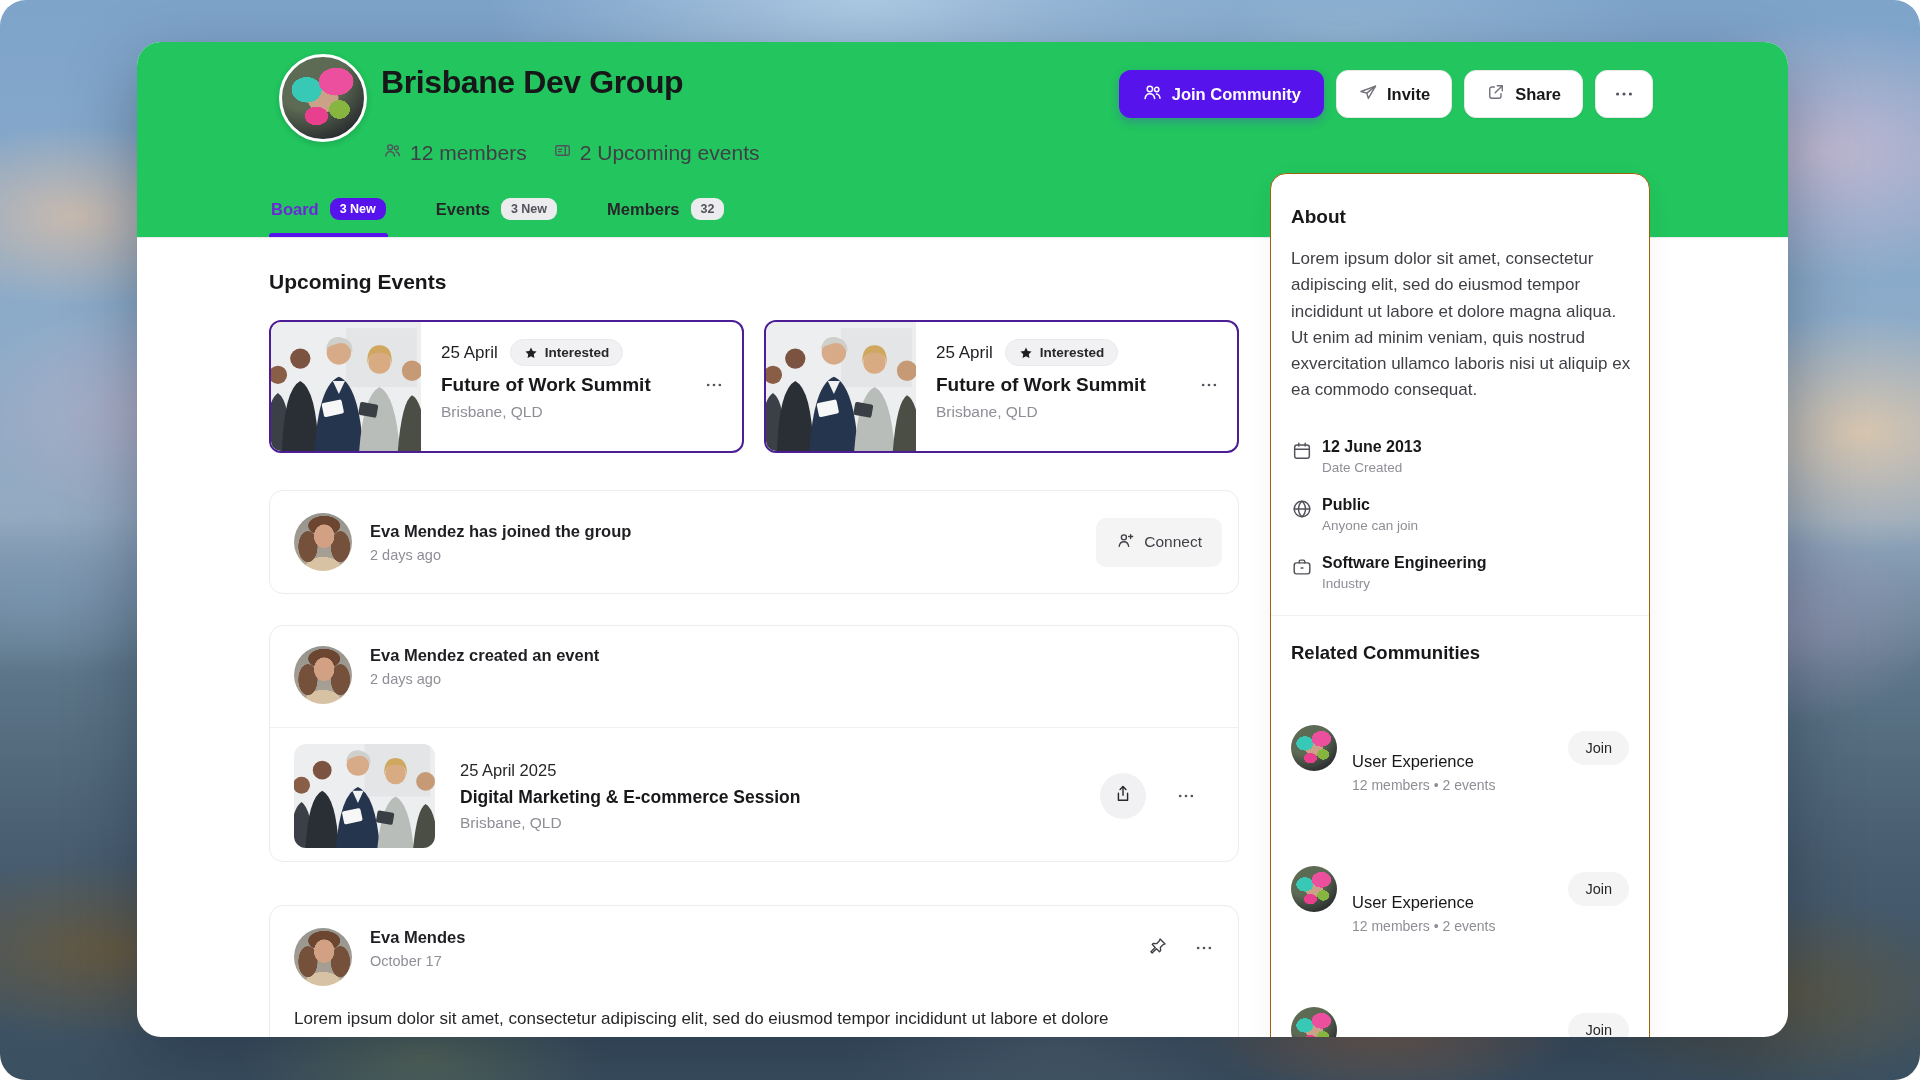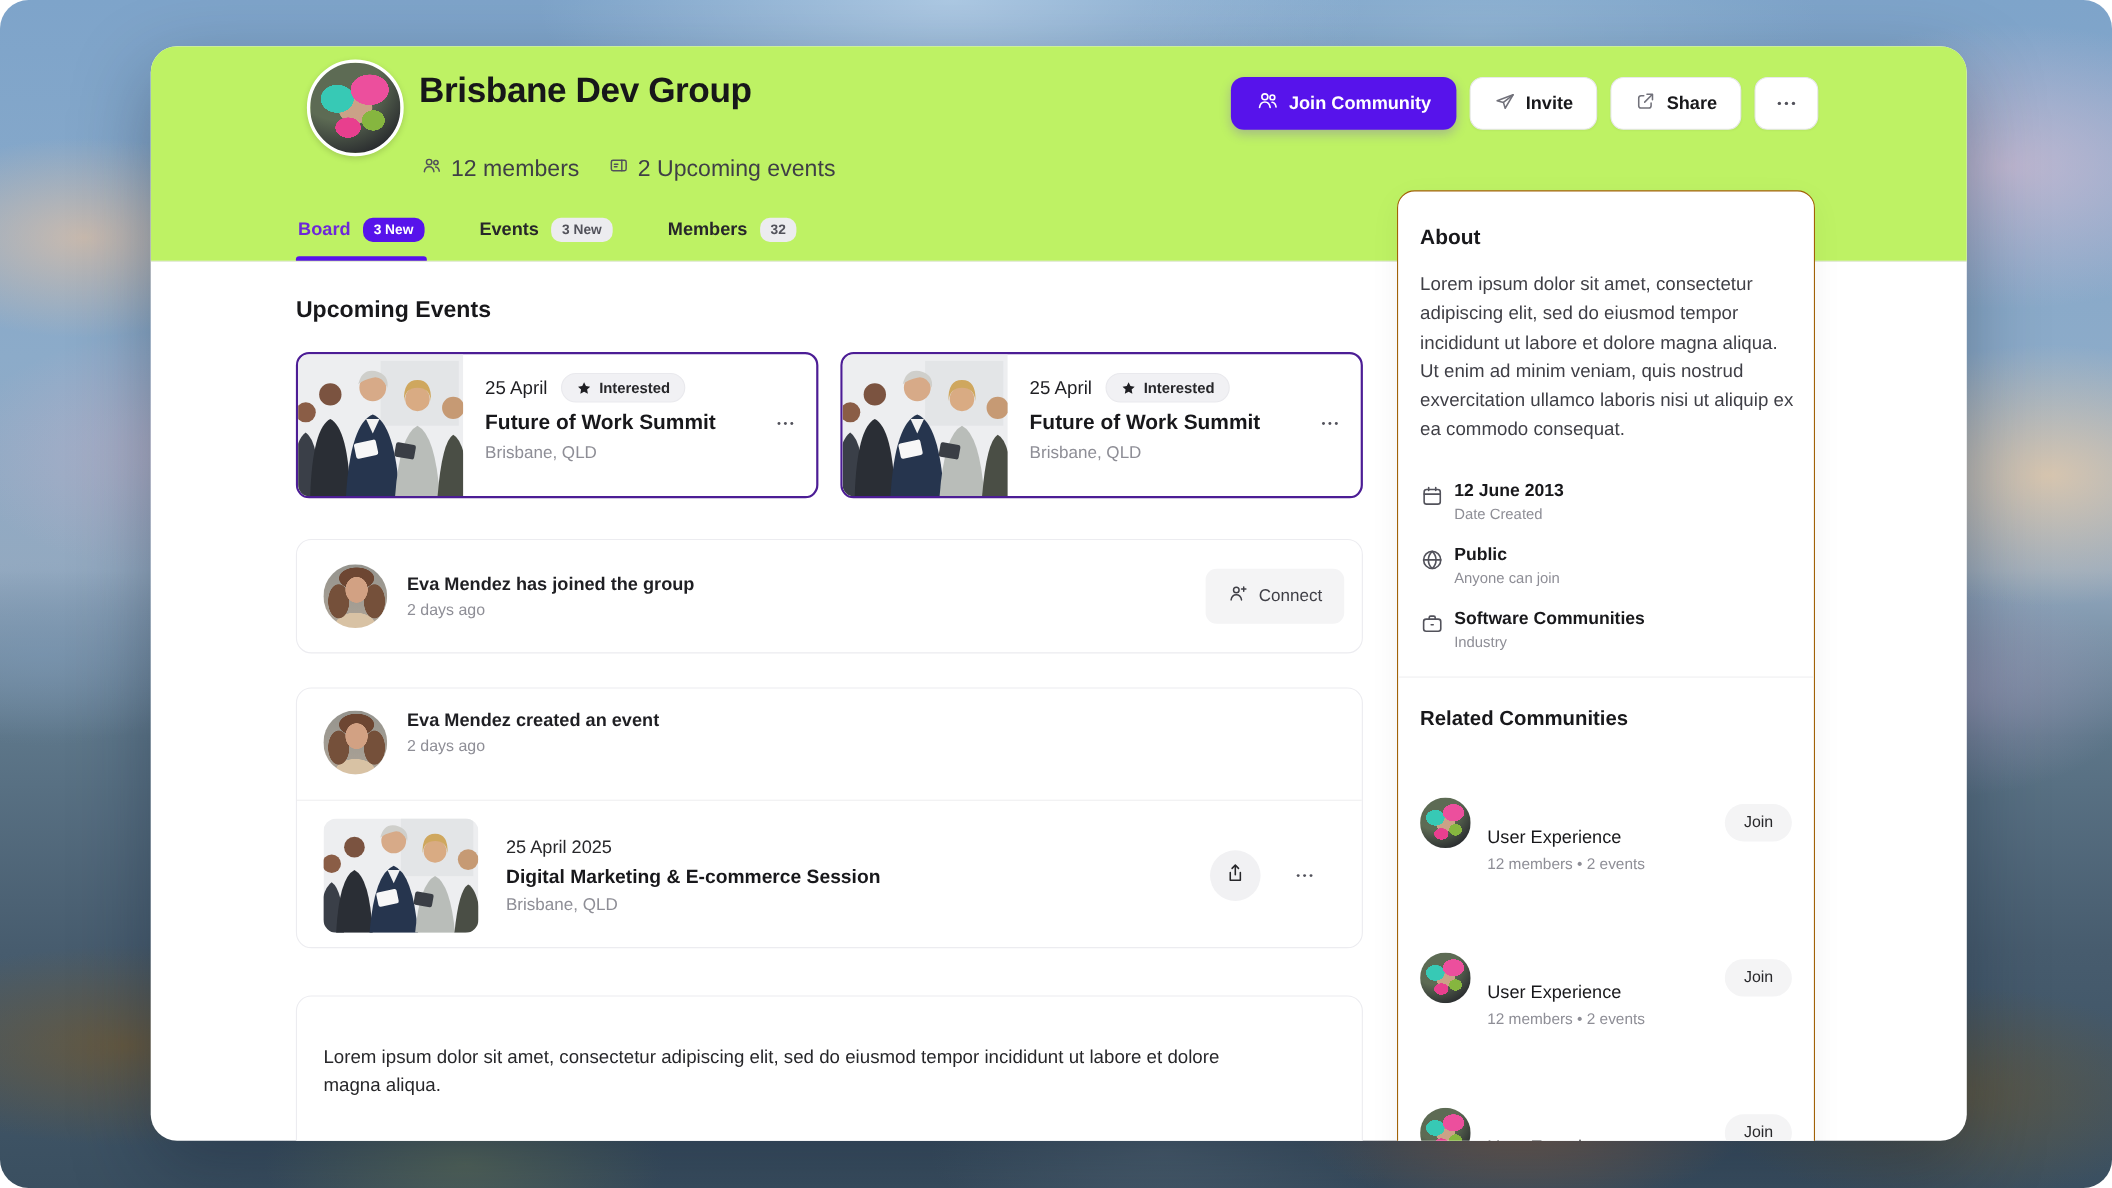--- a/index.html
+++ b/index.html
@@ -22,21 +22,21 @@
       radial-gradient(300px 120px at 55% 97%, rgba(80,100,115,.8), transparent 70%),
       radial-gradient(300px 120px at 72% 94%, rgba(170,110,65,.65), transparent 70%),
       radial-gradient(320px 140px at 92% 92%, rgba(100,88,58,.8), transparent 70%),
       linear-gradient(180deg,#7ea4ca 0%,#8cabc9 30%,#93a9c0 48%,#5d7689 62%,#475c6e 80%,#3a4f60 100%);
   }
 
   
   .window{position:absolute;left:137px;top:42px;width:1651px;height:995px;background:#fff;
     border-radius:24px;overflow:hidden;box-shadow:0 25px 70px rgba(15,25,45,.35);}
 
-  .band{position:absolute;top:0;left:0;right:0;height:196px;background:#bef264;
+  .band{position:absolute;top:0;left:0;right:0;height:196px;background:#22c55e;
     border-bottom:1px solid #eaeaee;}
 
   .avatar{border-radius:50%;flex-shrink:0;}
   .avatar-art{background:
       radial-gradient(30% 24% at 66% 30%, #ec4f9d 0 70%, transparent 71%),
       radial-gradient(26% 22% at 30% 40%, #37c9b5 0 70%, transparent 71%),
       radial-gradient(20% 16% at 42% 72%, #e83f8e 0 70%, transparent 71%),
       radial-gradient(18% 16% at 70% 64%, #86b63f 0 70%, transparent 71%),
       radial-gradient(32% 30% at 50% 50%, #caa287 0 58%, transparent 60%),
       radial-gradient(120% 120% at 30% 18%, #5d6b54 0 38%, #23242a 78%);}
@@ -403,20 +403,41 @@
                 <circle cx="5" cy="12" r="1.6"></circle>
                 <circle cx="12" cy="12" r="1.6"></circle>
                 <circle cx="19" cy="12" r="1.6"></circle>
               </svg>
           </span>
         </div>
       </div>
     </div>
 
     <div class="feed-card post-card">
+      <div class="post-head">
+        <div class="avatar avatar-eva feed-avatar"></div>
+        <div class="feed-texts">
+          <div class="feed-title">Eva Mendes</div>
+          <div class="feed-time">October 17</div>
+        </div>
+        <div class="post-icons">
+          <span>
+            <svg width="20" height="20" viewBox="0 0 24 24" fill="none" stroke="currentColor" stroke-width="1.6" stroke-linecap="round" stroke-linejoin="round">
+                <path d="M14.5 3.5 20.5 9.5 18 10.5l-3.2 3.2.4 3.8-1.4 1.4-3.6-3.6L5 20.5l-1.5-1.5 5.2-5.2-3.6-3.6 1.4-1.4 3.8.4 3.2-3.2z"></path>
+              </svg>
+          </span>
+          <span class="dots">
+            <svg width="20" height="20" viewBox="0 0 24 24" fill="currentColor">
+                <circle cx="5" cy="12" r="1.6"></circle>
+                <circle cx="12" cy="12" r="1.6"></circle>
+                <circle cx="19" cy="12" r="1.6"></circle>
+              </svg>
+          </span>
+        </div>
+      </div>
       <div class="post-body">Lorem ipsum dolor sit amet, consectetur adipiscing elit, sed do eiusmod tempor incididunt ut labore et dolore magna aliqua.</div>
     </div>
   </div>
 
   <div class="sidebar">
     <div class="sb-title">About</div>
     <div class="sb-about">Lorem ipsum dolor sit amet, consectetur adipiscing elit, sed do eiusmod tempor incididunt ut labore et dolore magna aliqua. Ut enim ad minim veniam, quis nostrud exvercitation ullamco laboris nisi ut aliquip ex ea commodo consequat.</div>
 
     <div class="sb-details">
       <div class="detail-row">
@@ -447,21 +468,21 @@
       </div>
       <div class="detail-row">
         <span>
           <svg width="22" height="22" viewBox="0 0 24 24" fill="none" stroke="currentColor" stroke-width="1.6" stroke-linecap="round" stroke-linejoin="round">
               <rect x="3.5" y="7.5" width="17" height="12" rx="2.5"></rect>
               <path d="M9 7.5V6a1.5 1.5 0 0 1 1.5-1.5h3A1.5 1.5 0 0 1 15 6v1.5"></path>
               <path d="M11 13h2"></path>
             </svg>
         </span>
         <div>
-          <div class="detail-value">Software Communities</div>
+          <div class="detail-value">Software Engineering</div>
           <div class="detail-label">Industry</div>
         </div>
       </div>
     </div>
 
     <div class="sb-divider"></div>
     <div class="sb-related-title">Related Communities</div>
 
     <div class="rel-item first">
       <div class="avatar avatar-art rel-avatar"></div>

